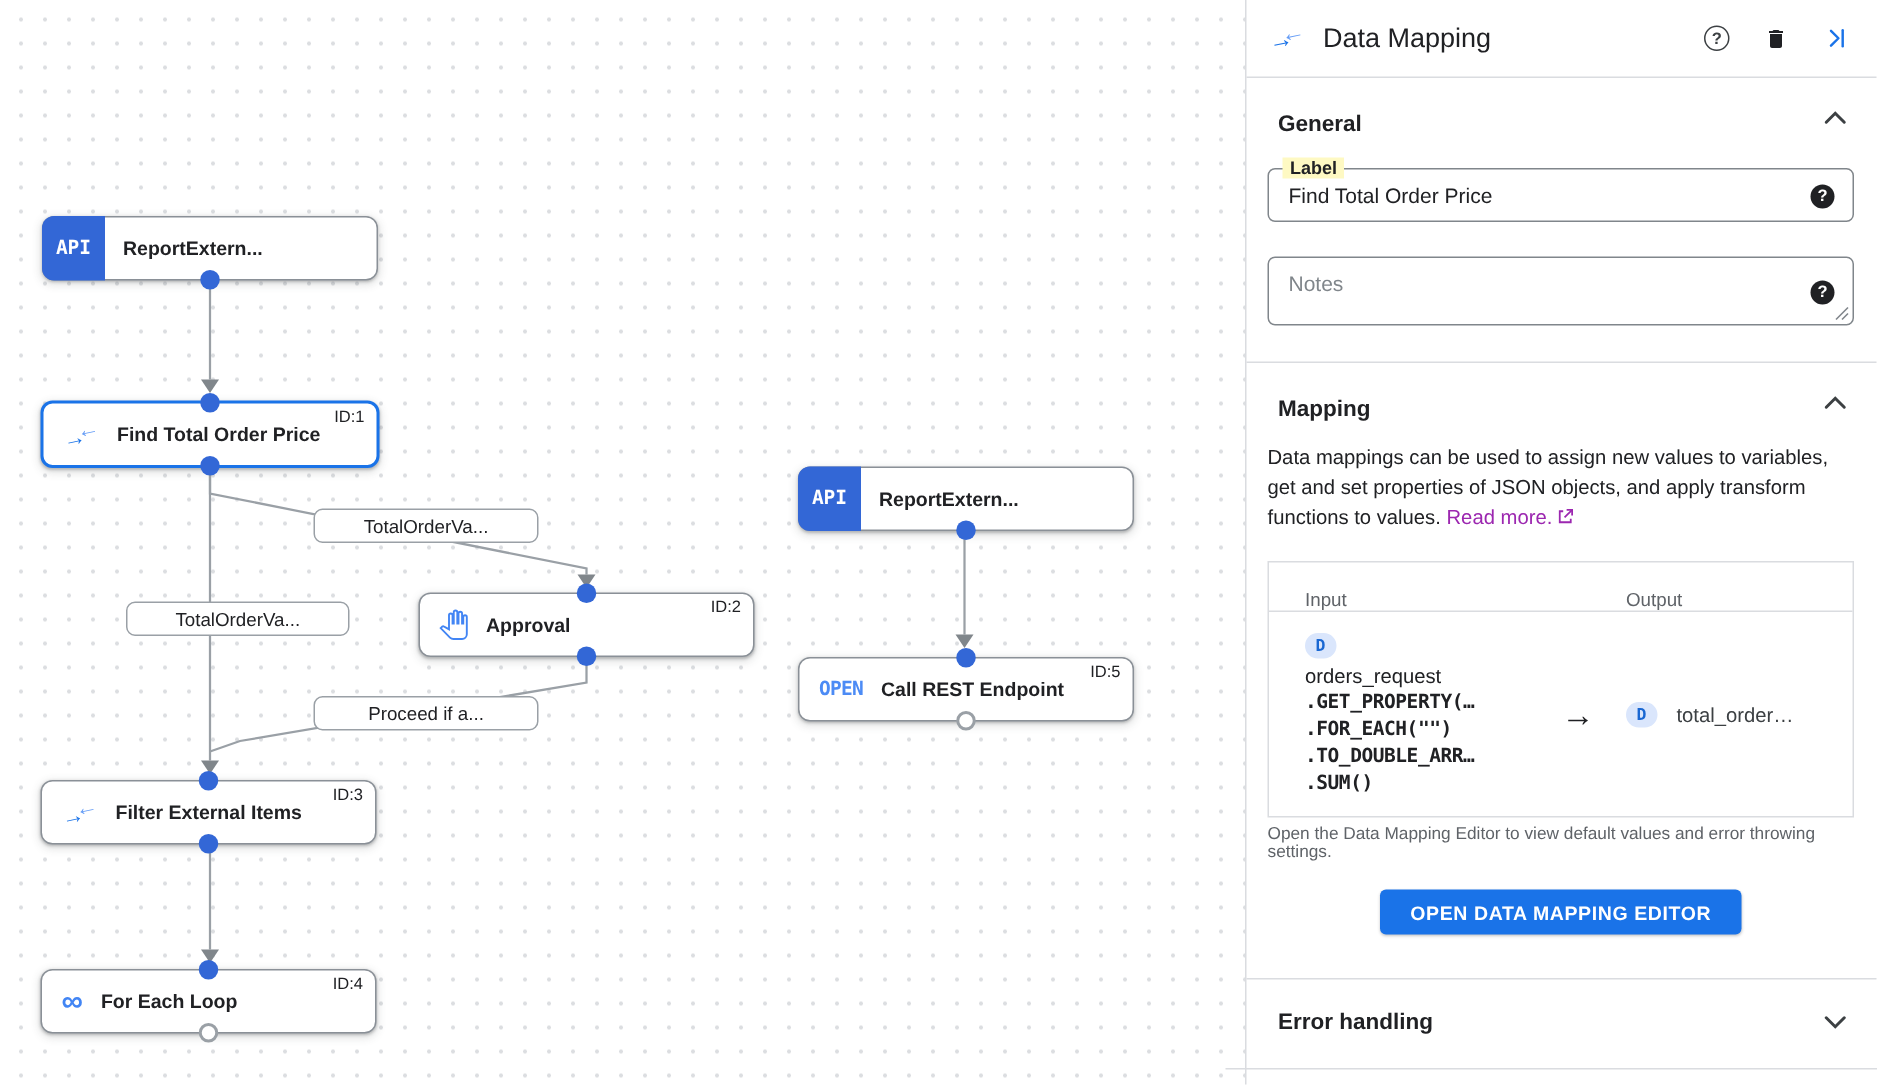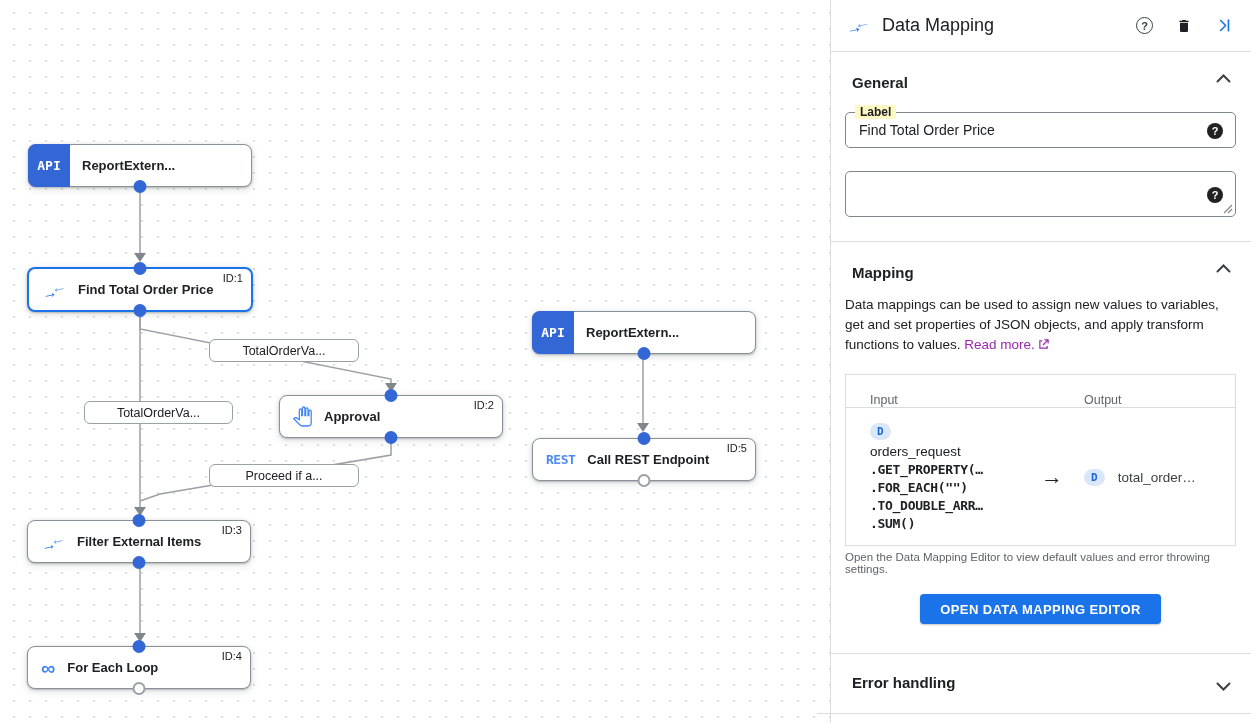--- a/index.html
+++ b/index.html
@@ -100,21 +100,21 @@
   .var-name { font-size:13.5px; color:#202124; margin-top:3px; line-height:18px; }
   .mono-line { font:700 13px "DejaVu Sans Mono", monospace; color:#202124;
     line-height:18px; letter-spacing:-.3px; white-space:nowrap; }
   .table-caption { margin-top:5px; font-size:11.5px; color:#5f6368; }
 
   .open-editor-btn { display:block; margin:19px auto 0; background:#1a73e8; color:#fff;
     font-family:"Liberation Sans", sans-serif; font-size:13px; font-weight:700;
     letter-spacing:.4px; border:none; border-radius:4px; padding:8px 20px; height:30px;
     cursor:pointer; box-shadow:0 1px 2px rgba(60,64,67,.3); }
 
-  .error-row { display:flex; align-items:flex-end; padding:20px 20px 22px 21px; }
+  .error-row { display:flex; align-items:center; padding:20px 20px 22px 21px; }
   .error-row h2 { font-size:15px; font-weight:700; color:#202124; }
   .error-row .chev { margin-left:auto; display:flex; cursor:pointer; background:none; border:none; }
 </style>
 </head>
 <body>
 
 <div class="canvas">
 
   <svg class="edges" width="830" height="723">
     <g stroke="#9aa0a6" stroke-width="1.5" fill="none">
@@ -163,21 +163,21 @@
         <path fill="#fff" stroke="#4285f4" stroke-width="1.6" d="M23 5.5V20c0 2.2-1.8 4-4 4h-7.3c-1.08 0-2.1-.43-2.85-1.19L1 14.83s1.26-1.23 1.3-1.25c.22-.19.49-.29.79-.29.22 0 .42.06.6.16.04.01 4.31 2.46 4.31 2.46V4c0-.83.67-1.5 1.5-1.5S11 3.17 11 4v7h1V1.5c0-.83.67-1.5 1.5-1.5S15 .67 15 1.5V11h1V2.5c0-.83.67-1.5 1.5-1.5s1.5.67 1.5 1.5V11h1V5.5c0-.83.67-1.5 1.5-1.5s1.5.67 1.5 1.5z"></path>
       </svg>
     </span>
     <span class="node-title">Approval</span>
     <span class="node-id">ID:2</span>
     <span class="port top"></span>
     <span class="port bottom"></span>
   </div>
 
   <div class="node" style="left:532px; top:427px;">
-    <span class="rest-chip">REST</span>
+    <span class="rest-chip">OPEN</span>
     <span class="node-title">Call REST Endpoint</span>
     <span class="node-id">ID:5</span>
     <span class="port top"></span>
     <span class="port bottom open"></span>
   </div>
 
   <div class="node" style="left:27px; top:509px;">
     <span class="dmicon">
       <span class="a1">→</span>
       <span class="a2">←</span>
@@ -236,20 +236,21 @@
       </button>
     </div>
 
     <div class="field label-field">
       <span class="notch">Label</span>
       <input type="text" value="Find Total Order Price" style="">
       <span class="help-chip">?</span>
     </div>
 
     <div class="field notes-field">
+      <textarea placeholder="Notes" style=""></textarea>
       <span class="help-chip">?</span>
       <span class="grip">
         <svg width="10" height="10" viewBox="0 0 10 10" stroke="#80868b" stroke-width="1.1">
             <path d="M9 1L1 9"></path>
             <path d="M9 5L5 9"></path>
           </svg>
       </span>
     </div>
 
     <div class="divider d1"></div>

